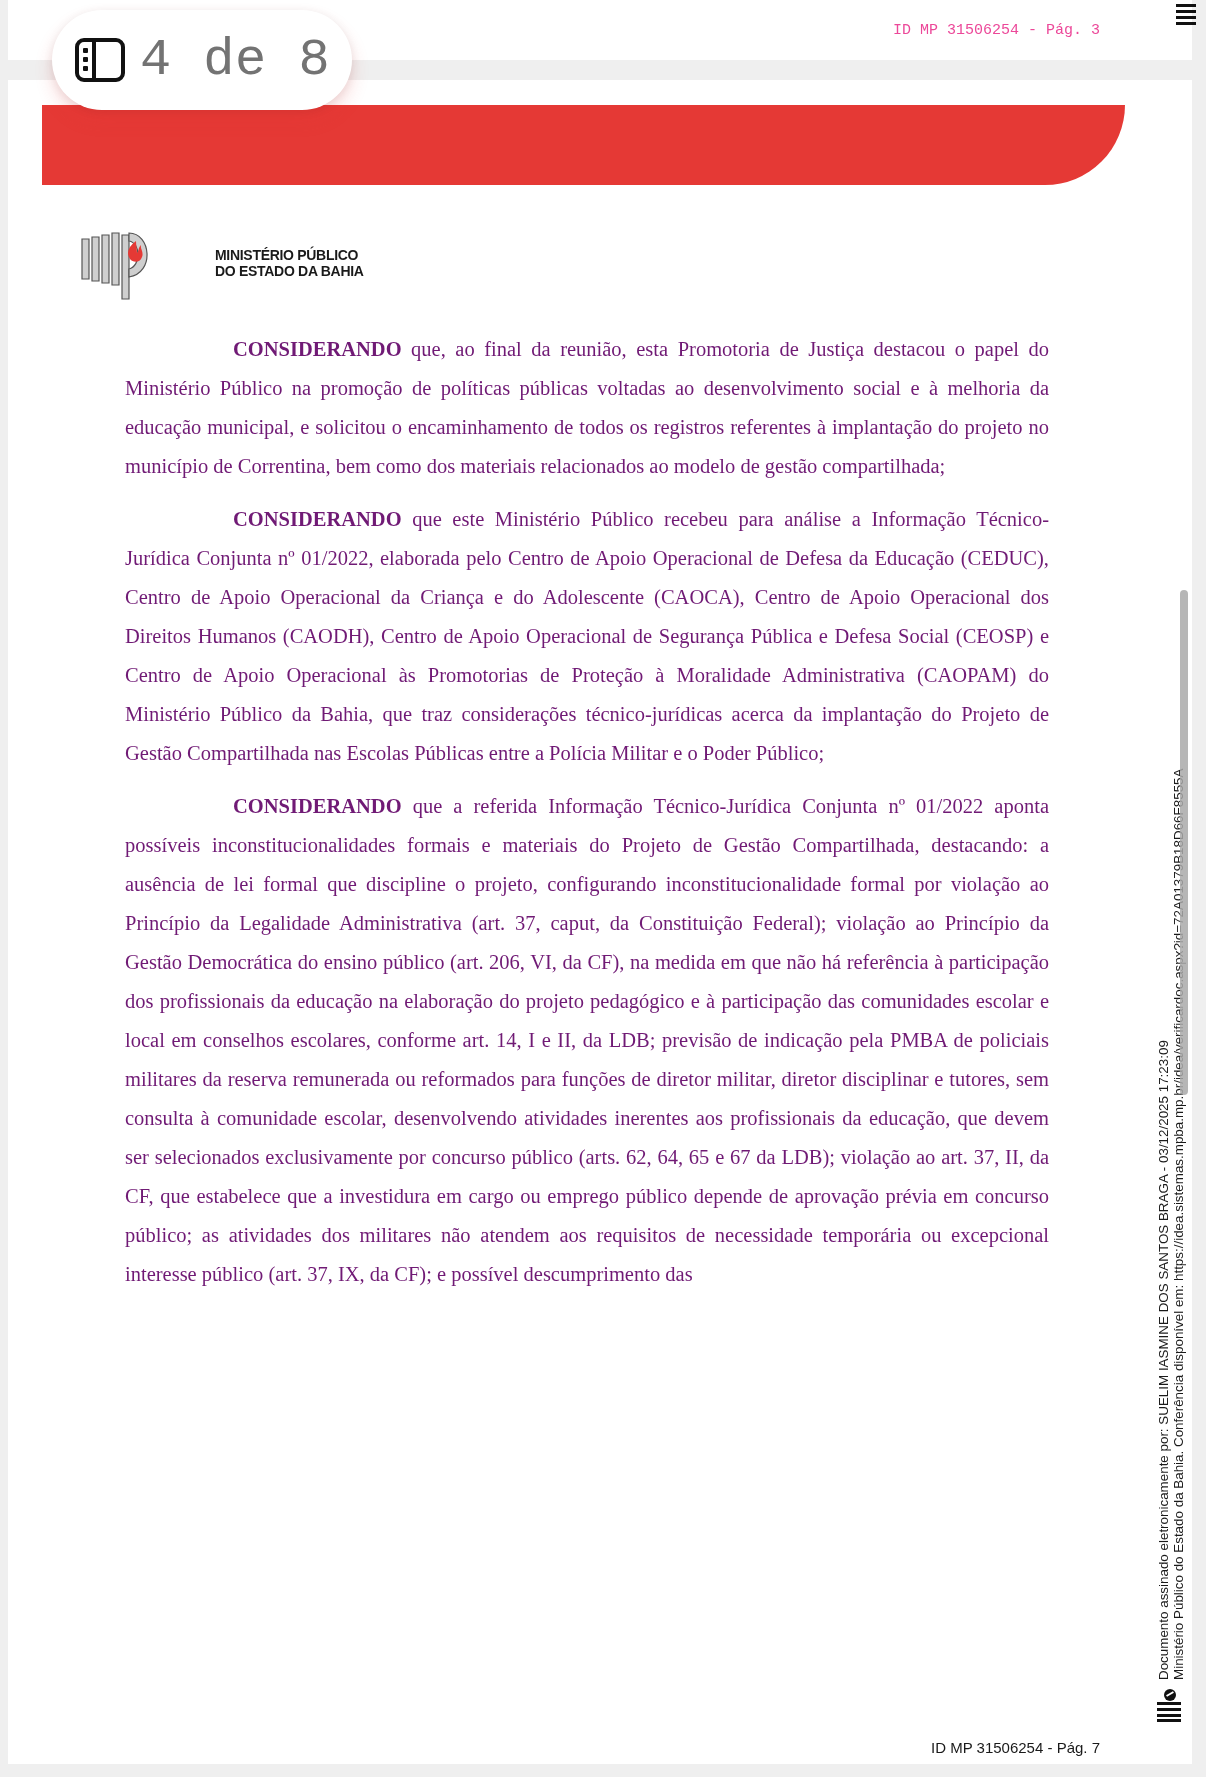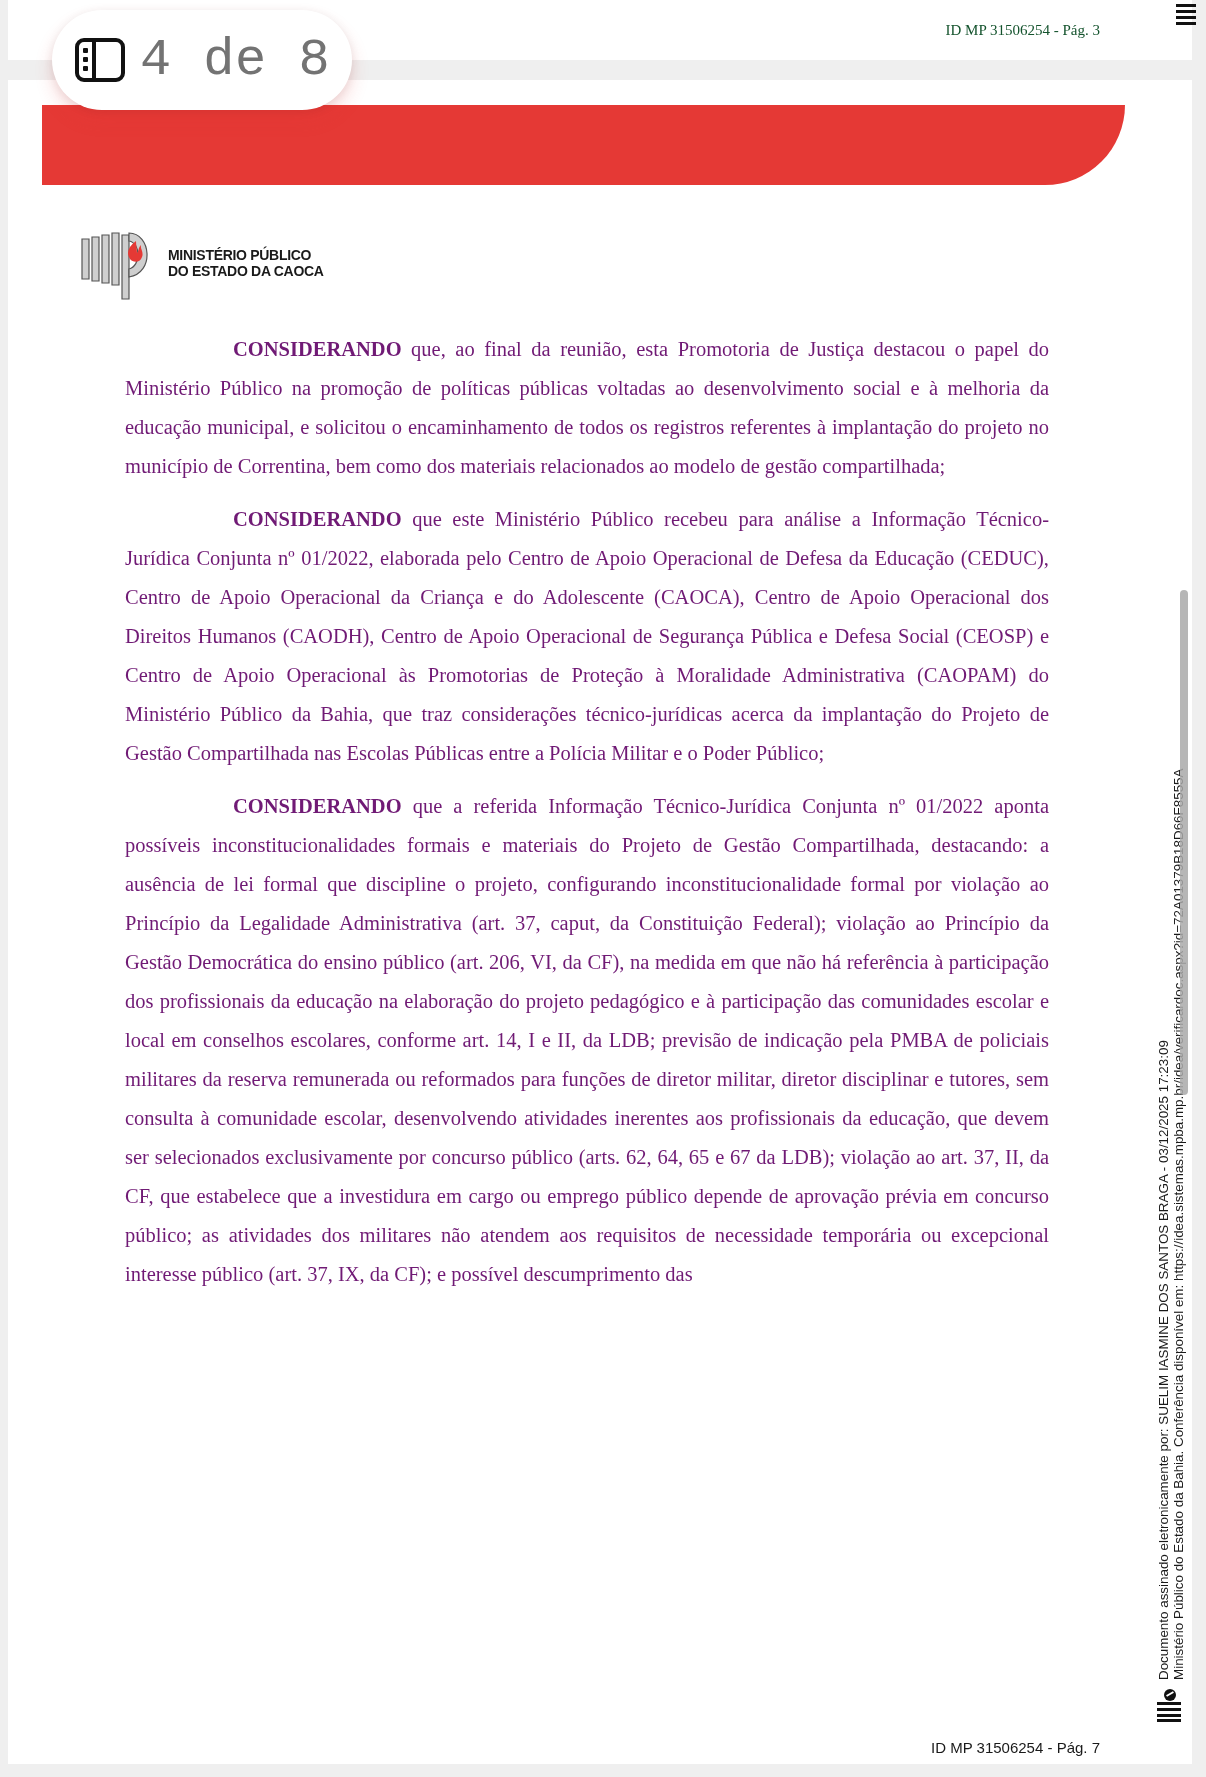--- a/index.html
+++ b/index.html
@@ -8,40 +8,40 @@
     background:#efefef;
     font-family:"Liberation Serif", serif;
   }
   
   .prev-page {
     position:absolute; left:8px; top:0; width:1184px; height:60px;
     background:#ffffff;
   }
   .prev-footer {
     position:absolute; right:92px; top:22px;
-    font-family:Liberation Serif, serif; font-size:15px; color:#14532d;
+    font-family:Liberation Mono, monospace; font-size:15px; color:#ec4899;
   }
   .prev-stamp { position:absolute; right:0px; top:0px; width:28px; height:26px; }
 
   
   .page {
     position:absolute; left:8px; top:80px; width:1184px; height:1684px;
     background:#ffffff;
   }
   .red-band {
     position:absolute; left:34px; top:25px; width:1083px; height:80px;
     background:#e53935; border-radius:0 0 80px 0;
   }
   .logo { position:absolute; left:70px; top:143px; height:80px; display:flex; align-items:center; }
   .logo svg { display:block; }
   .logo-text {
     margin-left:10px; font-family:"Liberation Sans", sans-serif; font-weight:bold;
     font-size:14px; line-height:16px; color:#1a1a1a; letter-spacing:-0.3px;
   }
-  .logo-text div { white-space:nowrap; }
+  .logo-text div { white-space:nowrap;margin-left:47px; }
 
   .body {
     position:absolute; left:117px; top:250px; width:924px;
     font-size:20.5px; line-height:39px; color:#701a75;
     text-align:justify;
   }
   .para { margin:0 0 14px 0; text-indent:108px; }
   .para b { font-weight:bold; }
 
   .page-footer {
@@ -97,21 +97,21 @@
         <path d="M14 14 h7 v44 h-7 z"></path>
         <path d="M24 12 h7 v48 h-7 z"></path>
         <path d="M34 10 h7 v52 h-7 z"></path>
         <path d="M44 12 h7 v64 h-7 z"></path>
         <path d="M51 10 c22 0 26 40 0 44 v-8 c12 -3 12 -26 0 -28 z"></path>
       </g>
       <path d="M58 18 c-8 6 -10 12 -6 18 c3 4 10 4 12 -2 c2 -5 -2 -8 -1 -12 c-3 3 -2 6 -4 8 c0 -4 -1 -8 -1 -12 z" fill="#e53935"></path>
     </svg>
     <div class="logo-text">
       <div>MINISTÉRIO PÚBLICO</div>
-      <div>DO ESTADO DA CAOCA</div>
+      <div>DO ESTADO DA BAHIA</div>
     </div>
   </div>
 
   <div class="body">
     <p class="para"><b>CONSIDERANDO</b><span> que, ao final da reunião, esta Promotoria de Justiça destacou o papel do Ministério Público na promoção de políticas públicas voltadas ao desenvolvimento social e à melhoria da educação municipal, e solicitou o encaminhamento de todos os registros referentes à implantação do projeto no município de Correntina, bem como dos materiais relacionados ao modelo de gestão compartilhada;</span></p>
     <p class="para"><b>CONSIDERANDO</b><span> que este Ministério Público recebeu para análise a Informação Técnico-Jurídica Conjunta nº 01/2022, elaborada pelo Centro de Apoio Operacional de Defesa da Educação (CEDUC), Centro de Apoio Operacional da Criança e do Adolescente (CAOCA), Centro de Apoio Operacional dos Direitos Humanos (CAODH), Centro de Apoio Operacional de Segurança Pública e Defesa Social (CEOSP) e Centro de Apoio Operacional às Promotorias de Proteção à Moralidade Administrativa (CAOPAM) do Ministério Público da Bahia, que traz considerações técnico-jurídicas acerca da implantação do Projeto de Gestão Compartilhada nas Escolas Públicas entre a Polícia Militar e o Poder Público;</span></p>
     <p class="para"><b>CONSIDERANDO</b><span> que a referida Informação Técnico-Jurídica Conjunta nº 01/2022 aponta possíveis inconstitucionalidades formais e materiais do Projeto de Gestão Compartilhada, destacando: a ausência de lei formal que discipline o projeto, configurando inconstitucionalidade formal por violação ao Princípio da Legalidade Administrativa (art. 37, caput, da Constituição Federal); violação ao Princípio da Gestão Democrática do ensino público (art. 206, VI, da CF), na medida em que não há referência à participação dos profissionais da educação na elaboração do projeto pedagógico e à participação das comunidades escolar e local em conselhos escolares, conforme art. 14, I e II, da LDB; previsão de indicação pela PMBA de policiais militares da reserva remunerada ou reformados para funções de diretor militar, diretor disciplinar e tutores, sem consulta à comunidade escolar, desenvolvendo atividades inerentes aos profissionais da educação, que devem ser selecionados exclusivamente por concurso público (arts. 62, 64, 65 e 67 da LDB); violação ao art. 37, II, da CF, que estabelece que a investidura em cargo ou emprego público depende de aprovação prévia em concurso público; as atividades dos militares não atendem aos requisitos de necessidade temporária ou excepcional interesse público (art. 37, IX, da CF); e possível descumprimento das</span></p>
   </div>
 
   <span class="page-footer">ID MP 31506254 - Pág. 7</span>

